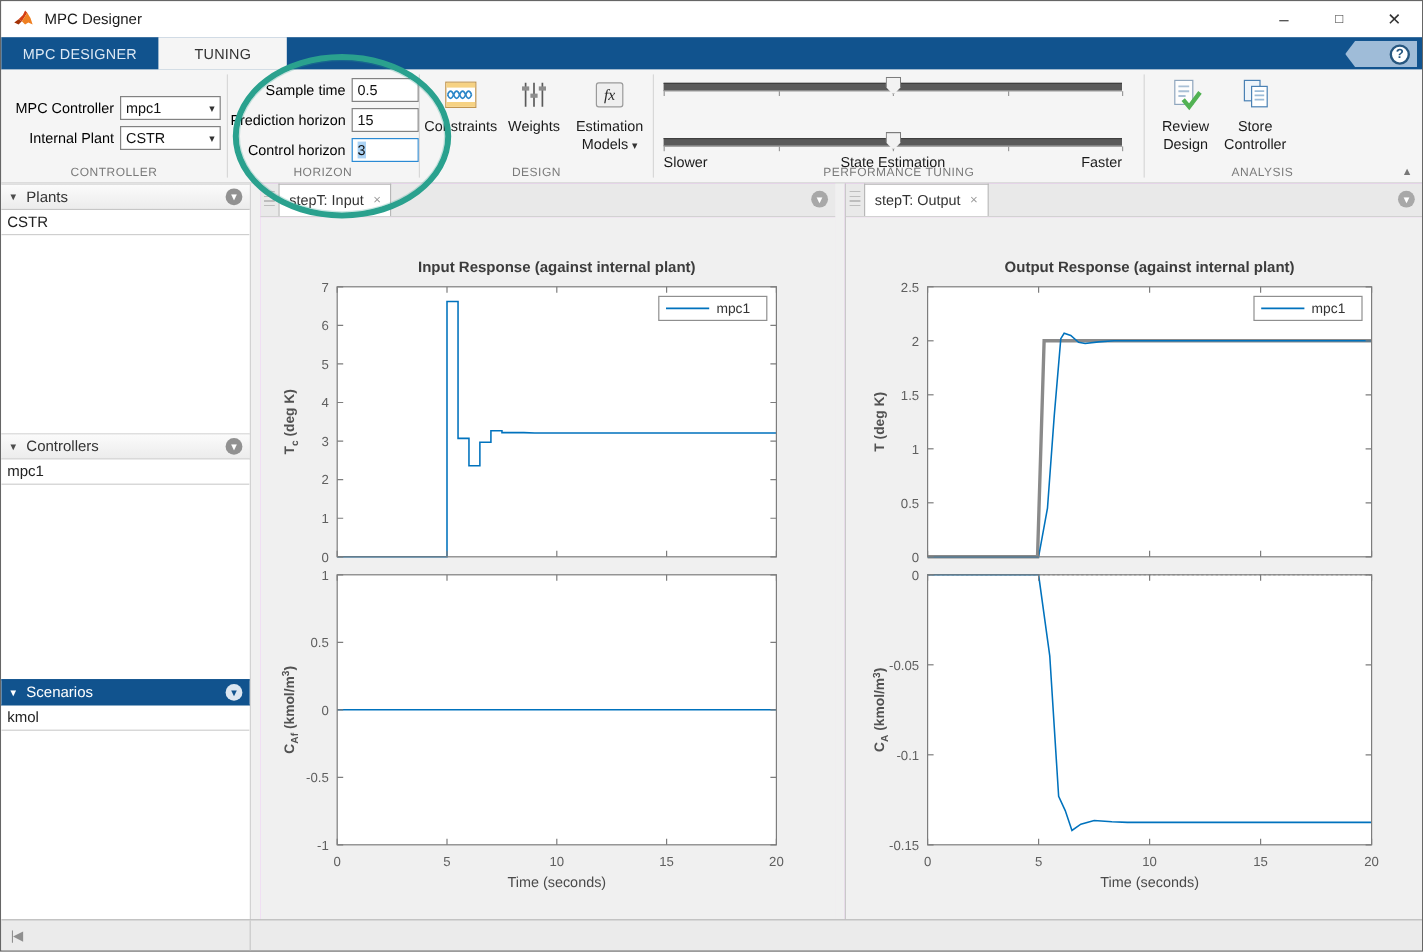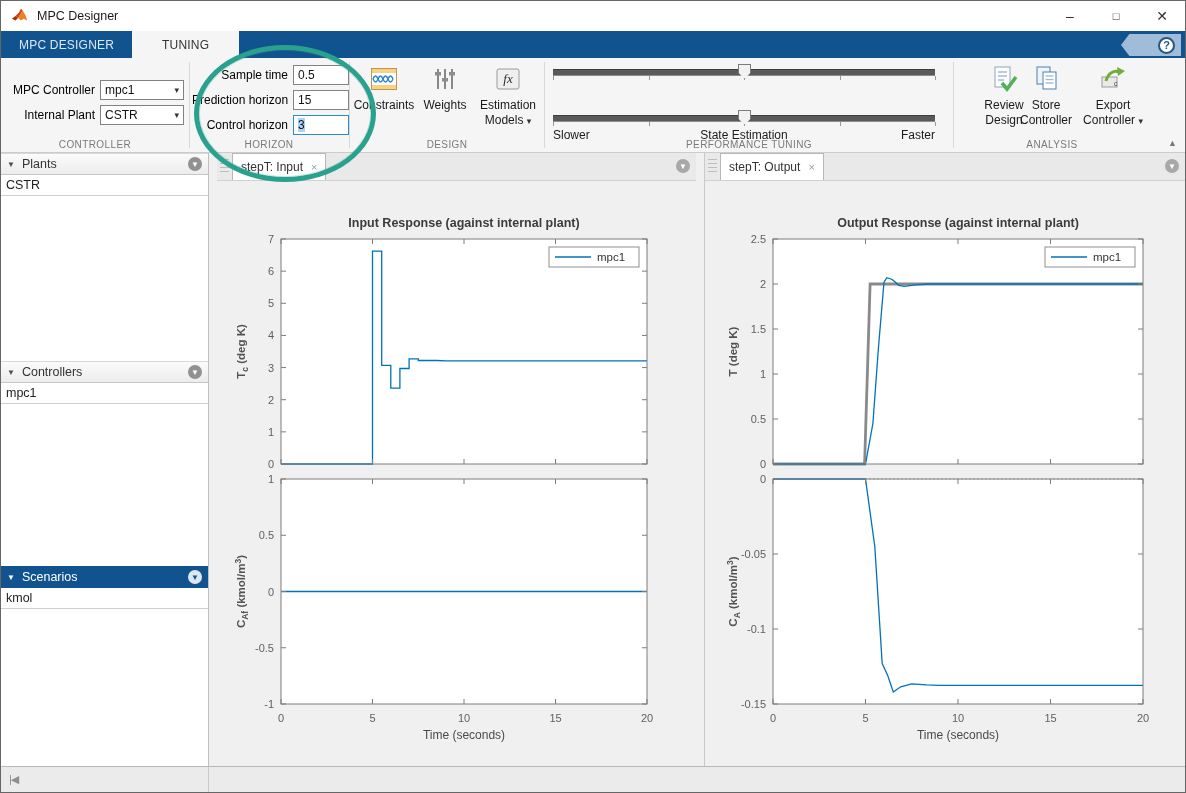--- a/index.html
+++ b/index.html
@@ -231,21 +231,21 @@
       <div class="sliderlabels" style="left:8px;right:18px;top:70px;">
         <span class="lleft">Slower</span>
         <span class="lcenter">State Estimation</span>
         <span class="lright">Faster</span>
       </div>
       <div class="seclabel">PERFORMANCE TUNING</div>
     </div>
     <div class="secdiv" style="left:952px;"></div>
 
     <div class="tsection" style="left:953px;width:196px;">
-      <div class="bigbtn" style="left:24px;width:52px;">
+      <div class="bigbtn" style="left:8px;width:52px;">
         <div class="bicon">
           <svg width="28" height="28" viewBox="0 0 28 28">
             <rect x="5" y="2" width="15" height="20" fill="#fdfdfd" stroke="#8fa6bd"></rect>
             <g stroke="#a9c0d6" stroke-width="1.6">
               <line x1="8" y1="7" x2="17" y2="7"></line>
                 <line x1="8" y1="11" x2="17" y2="11"></line>
                 <line x1="8" y1="15" x2="14" y2="15"></line>
             </g>
             <path d="M12,18 l5,6 l9,-12" fill="none" stroke="#52b253" stroke-width="3.6"></path>
           </svg>
@@ -263,35 +263,20 @@
             <g stroke="#9cbcd8" stroke-width="1.4">
               <line x1="13.5" y1="11" x2="21.5" y2="11"></line>
                 <line x1="13.5" y1="14.5" x2="21.5" y2="14.5"></line>
                 <line x1="13.5" y1="18" x2="21.5" y2="18"></line>
             </g>
           </svg>
         </div>
         <div class="blabel">
           <span>Store</span><br>
           <span>Controller</span>
-        </div>
-      </div>
-      <div class="bigbtn" style="left:124px;width:70px;">
-        <div class="bicon">
-          <svg width="30" height="28" viewBox="0 0 30 28">
-            <rect x="4" y="12" width="15" height="10" fill="#e9e9e9" stroke="#9a9a9a"></rect>
-            <text x="16" y="21" font-size="7" fill="#444" font-family="Liberation Sans,sans-serif">c</text>
-            <path d="M8,16 C10,8 16,5 21,7" fill="none" stroke="#6fae3e" stroke-width="3"></path>
-            <polygon points="19,2 27,6 20,11" fill="#6fae3e"></polygon>
-          </svg>
-        </div>
-        <div class="blabel">
-          <span>Export</span><br>
-          <span>Controller</span>
-          <span class="darr-inline">▾</span>
         </div>
       </div>
       <div class="seclabel">ANALYSIS</div>
     </div>
 
     <div class="ribboncollapse">▲</div>
   </div>
 
   <div class="annotation"></div>
 

